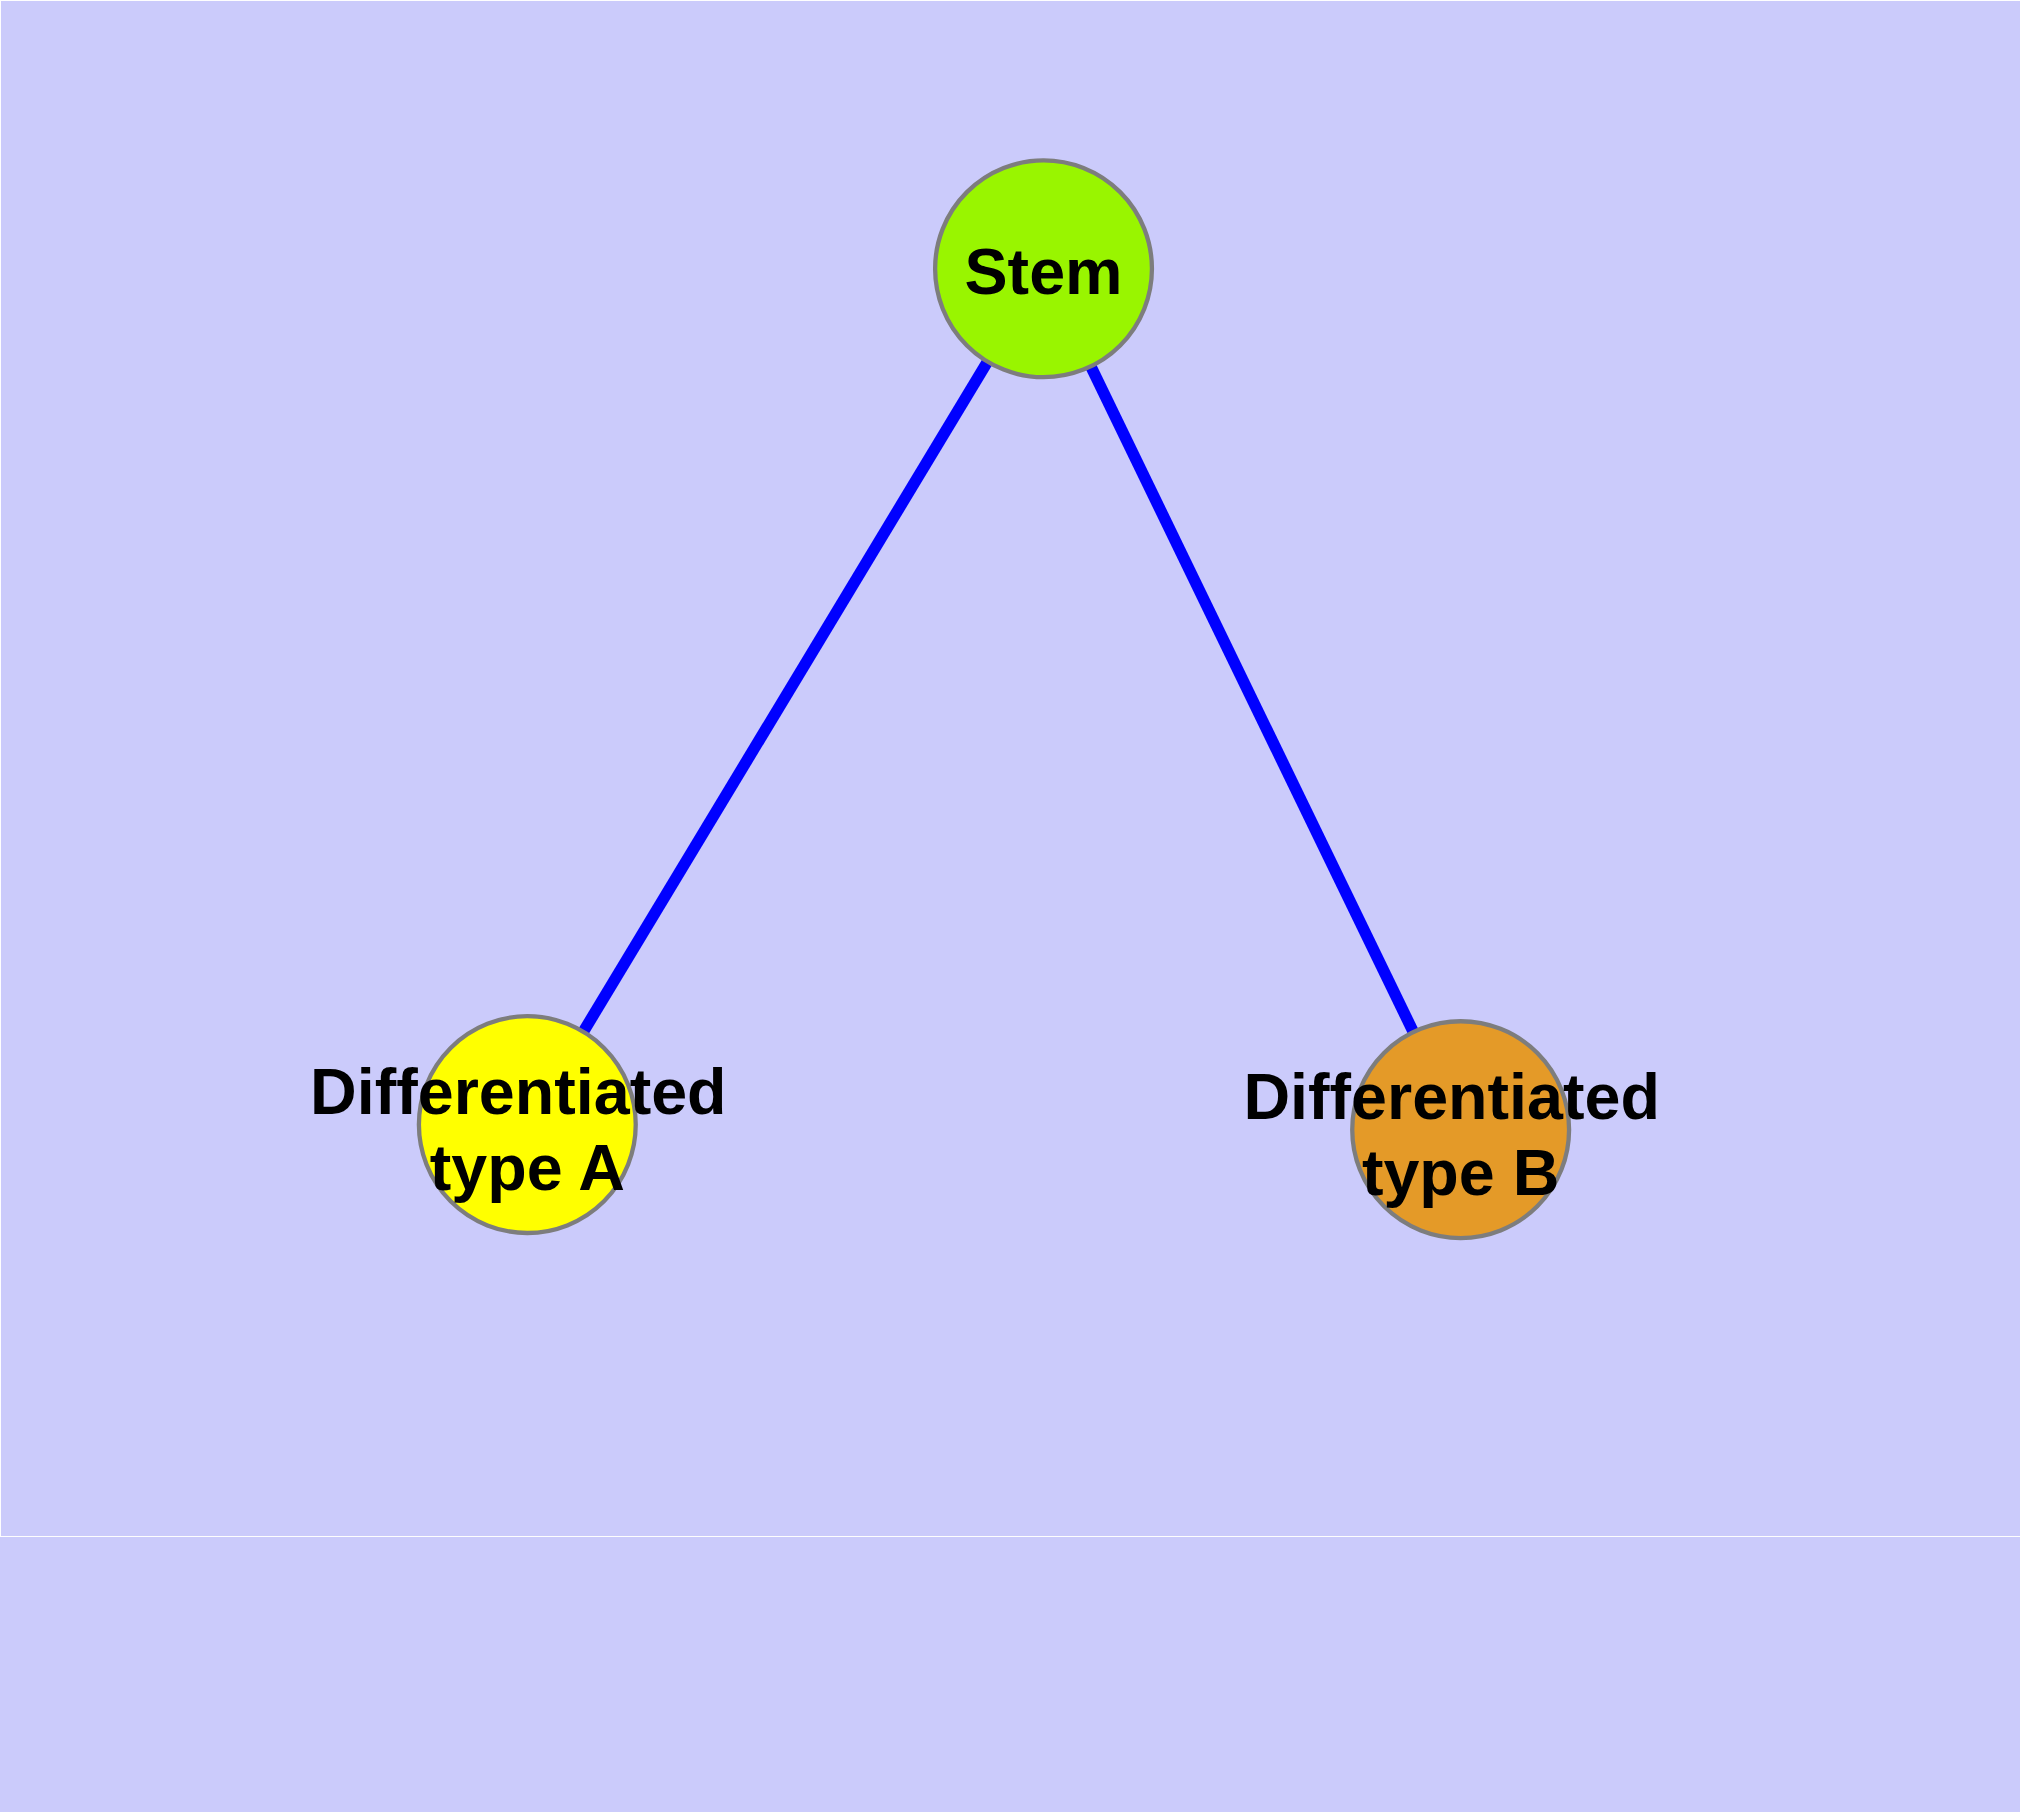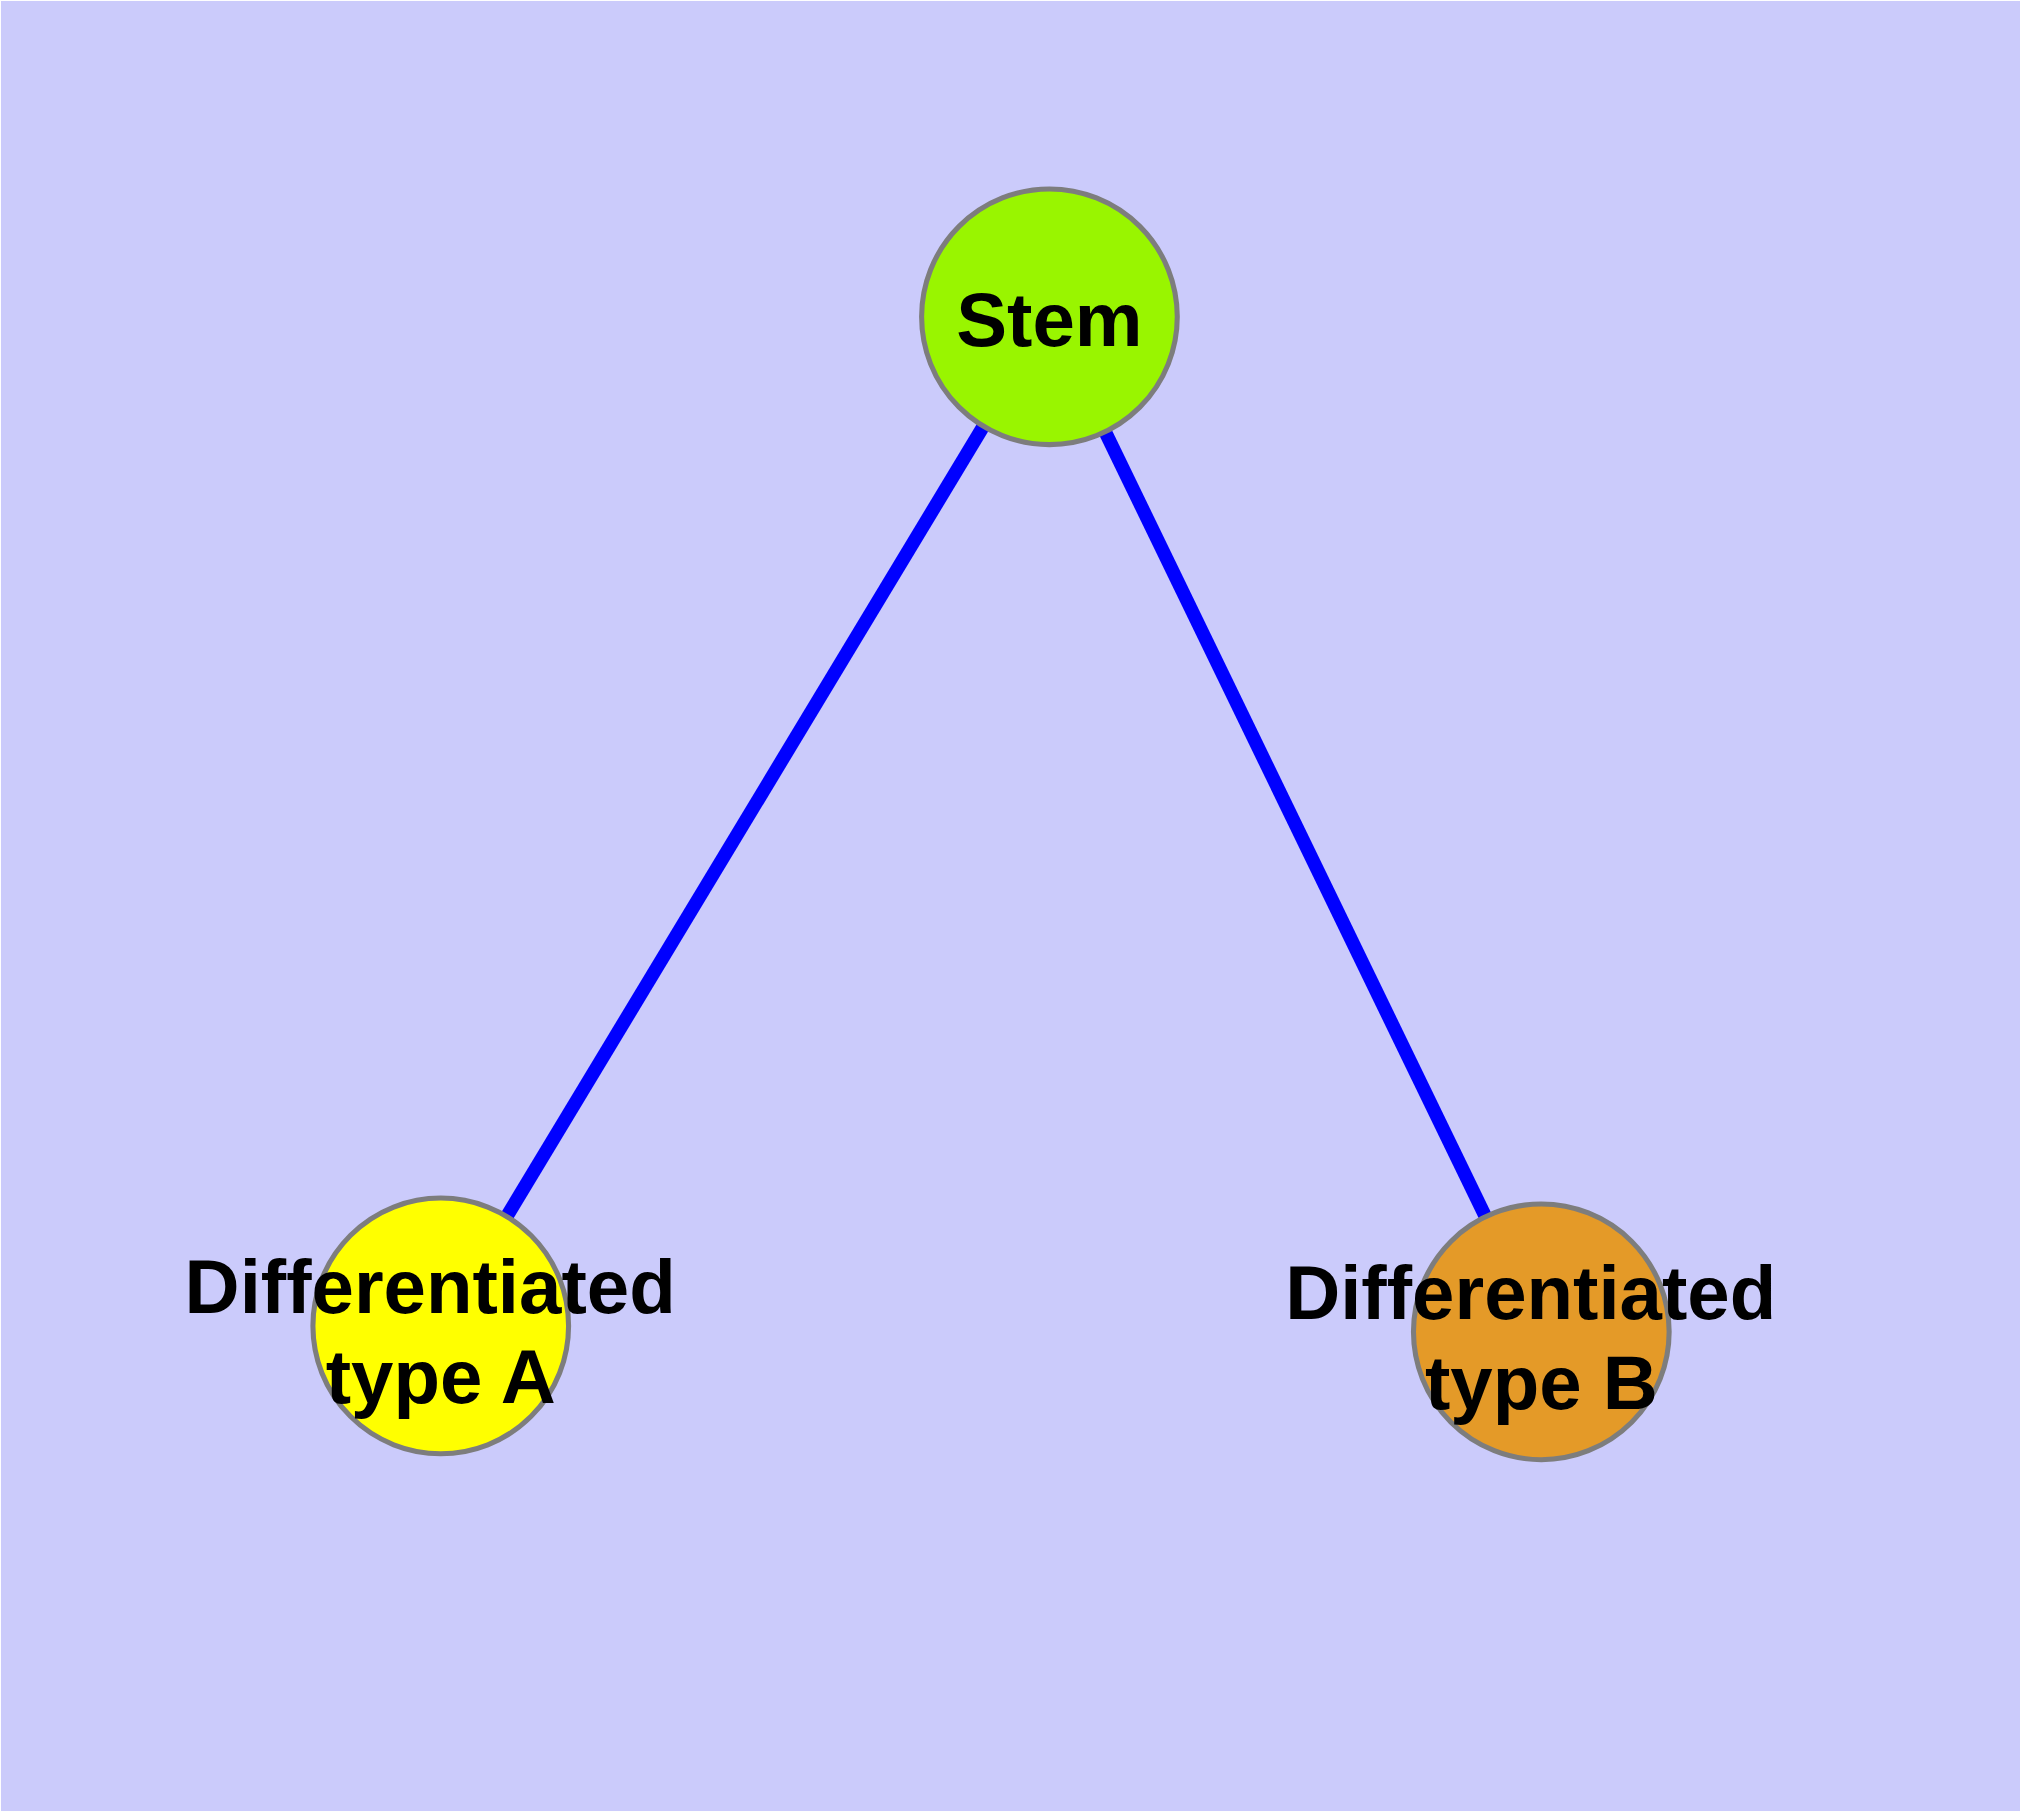--- a/index.html
+++ b/index.html
@@ -3,21 +3,21 @@
 <meta charset="utf-8">
 <style>
   html, body {
     margin: 0;
     padding: 0;
     background: #CBCBFB;
   }
   .canvas {
     position: relative;
     width: 2021px;
-    height: 1812px;
+    height: 1537px;
     box-sizing: border-box;
     background: #CBCBFB;
     border: 1.7px solid #FEFEFE;
     overflow: hidden;
   }
   svg.diagram {
     display: block;
     width: 100%;
     height: 100%;
   }

